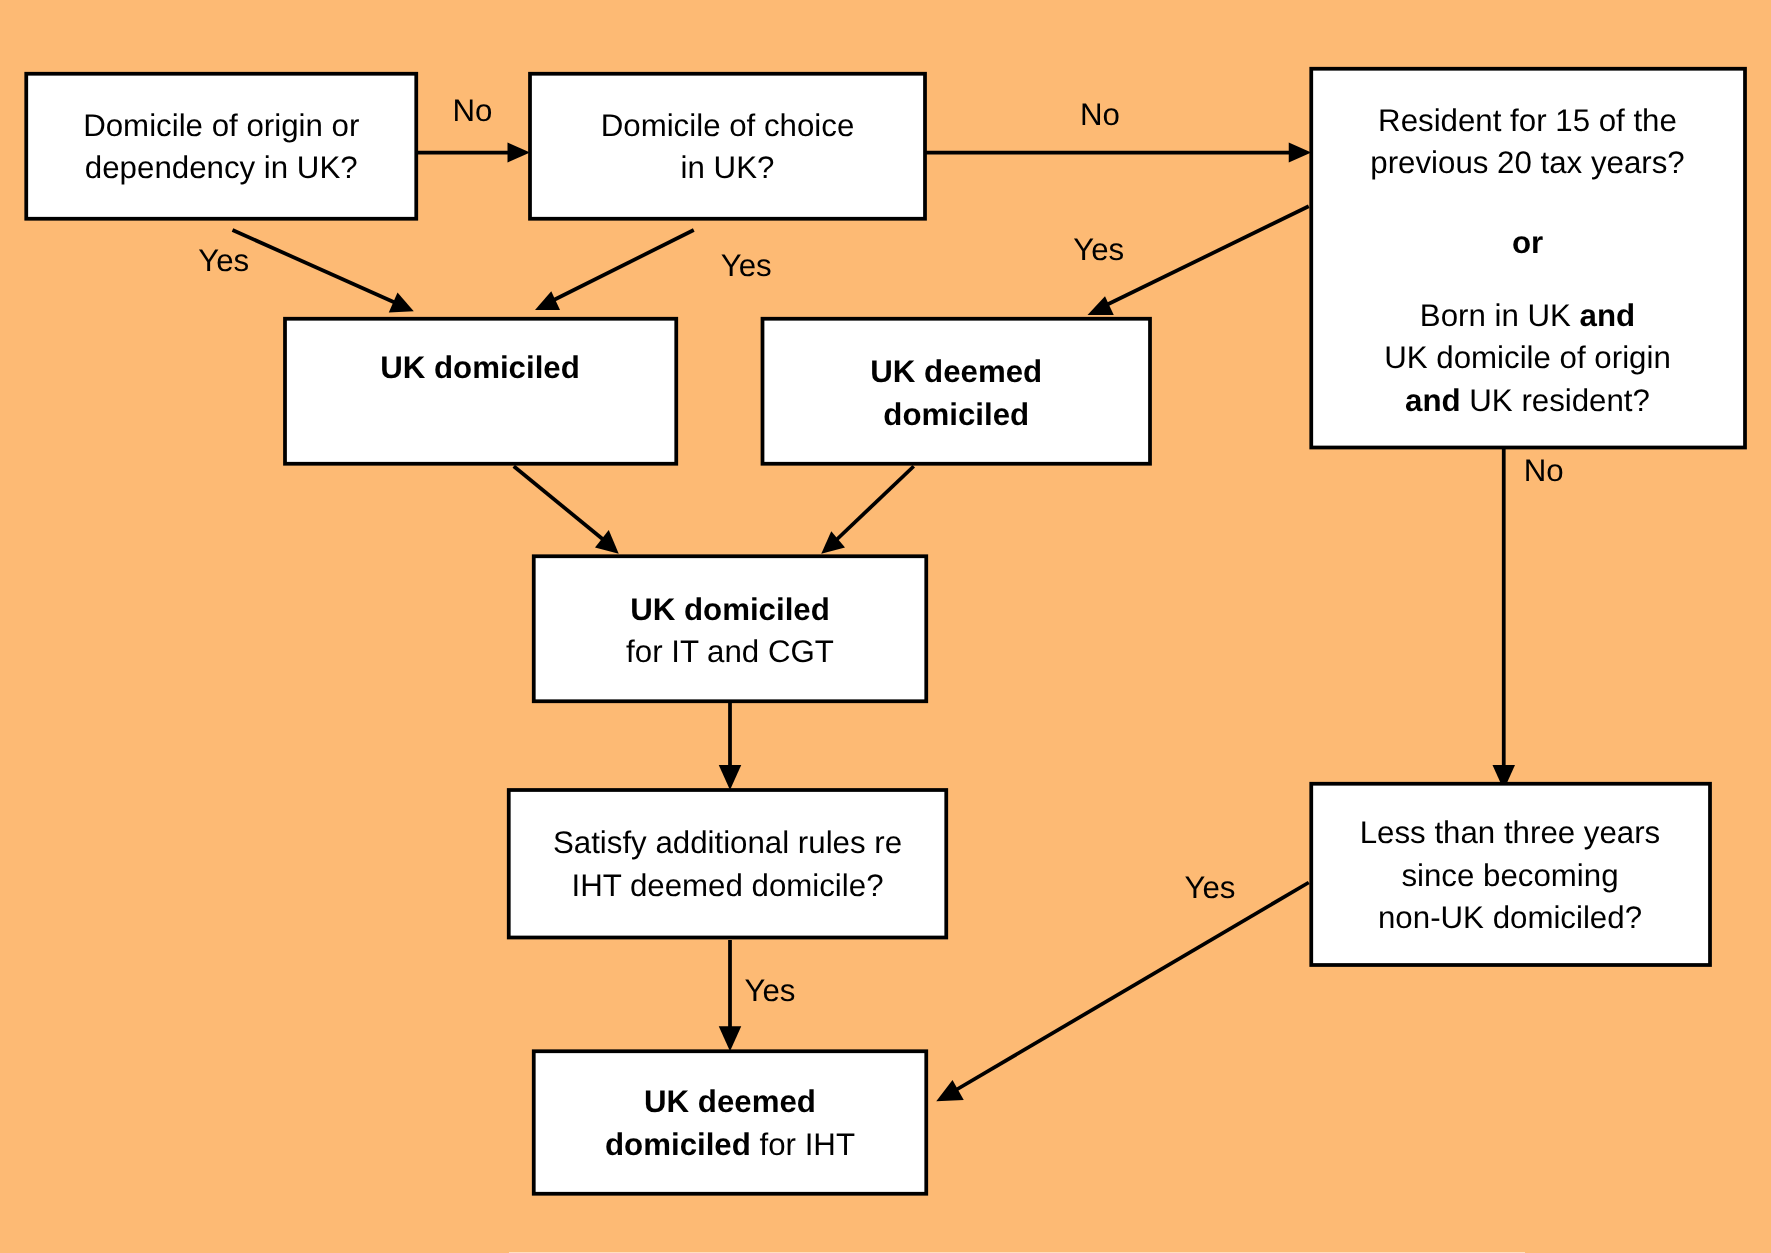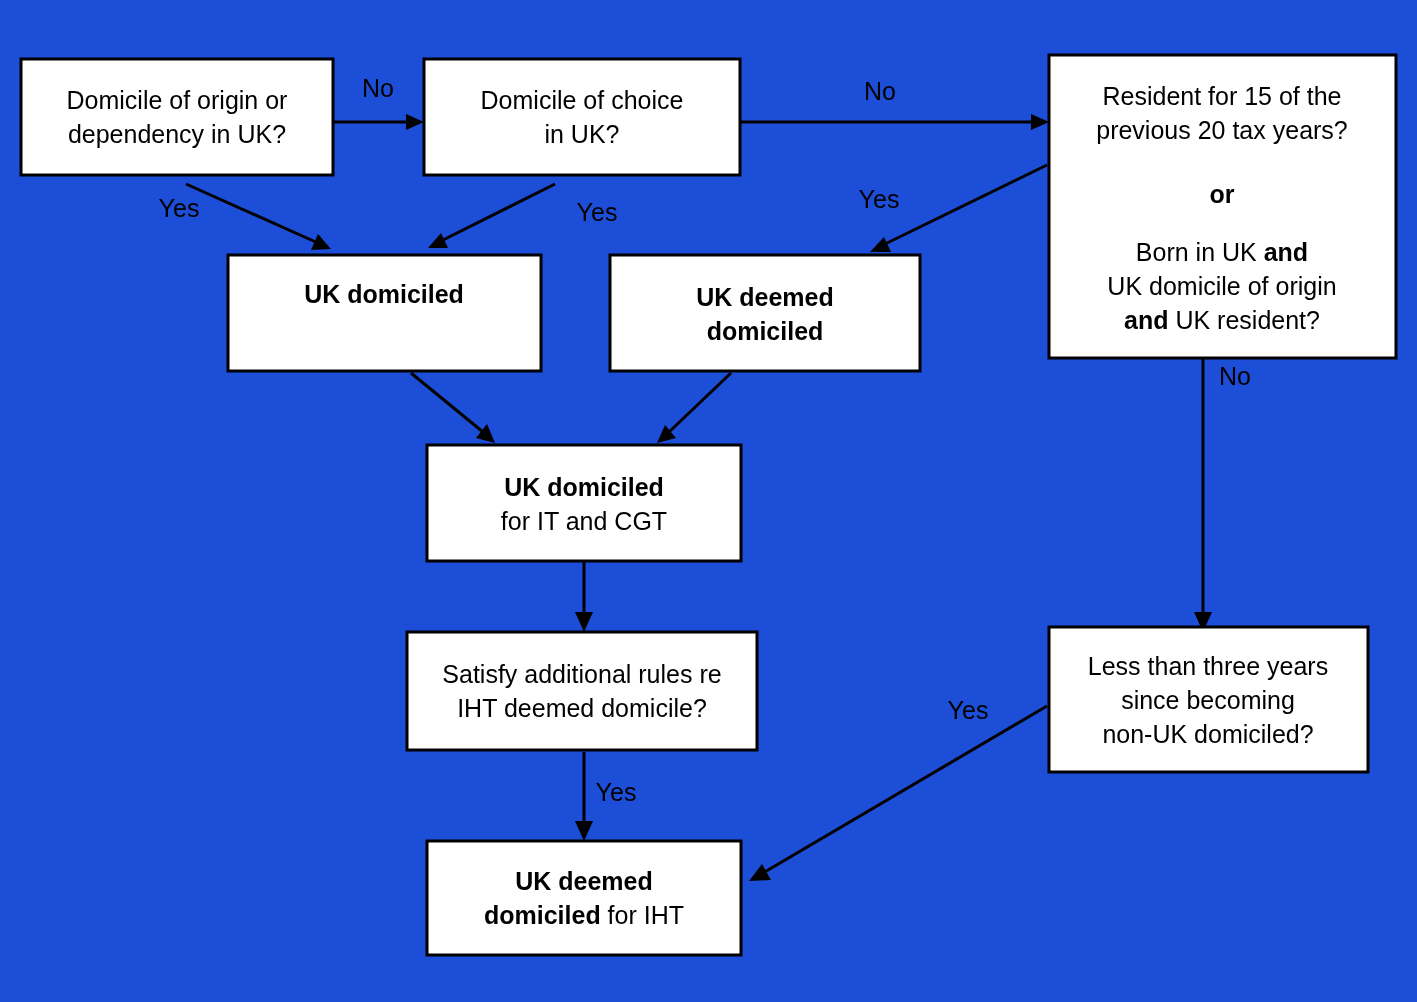--- a/index.html
+++ b/index.html
@@ -11,21 +11,21 @@
     width: 1417px;
     height: 1002px;
     font-family: "Liberation Sans", sans-serif;
     color: #000000;
     overflow: hidden;
   }
   #flowchart-root {
     position: relative;
     width: 1417px;
     height: 1002px;
-    background: #1d4ed8;
+    background: #fdba74;
   }
   svg.chart-canvas {
     position: absolute;
     left: 0;
     top: 0;
     width: 1417px;
     height: 1002px;
     display: block;
   }
   .node-rect {

